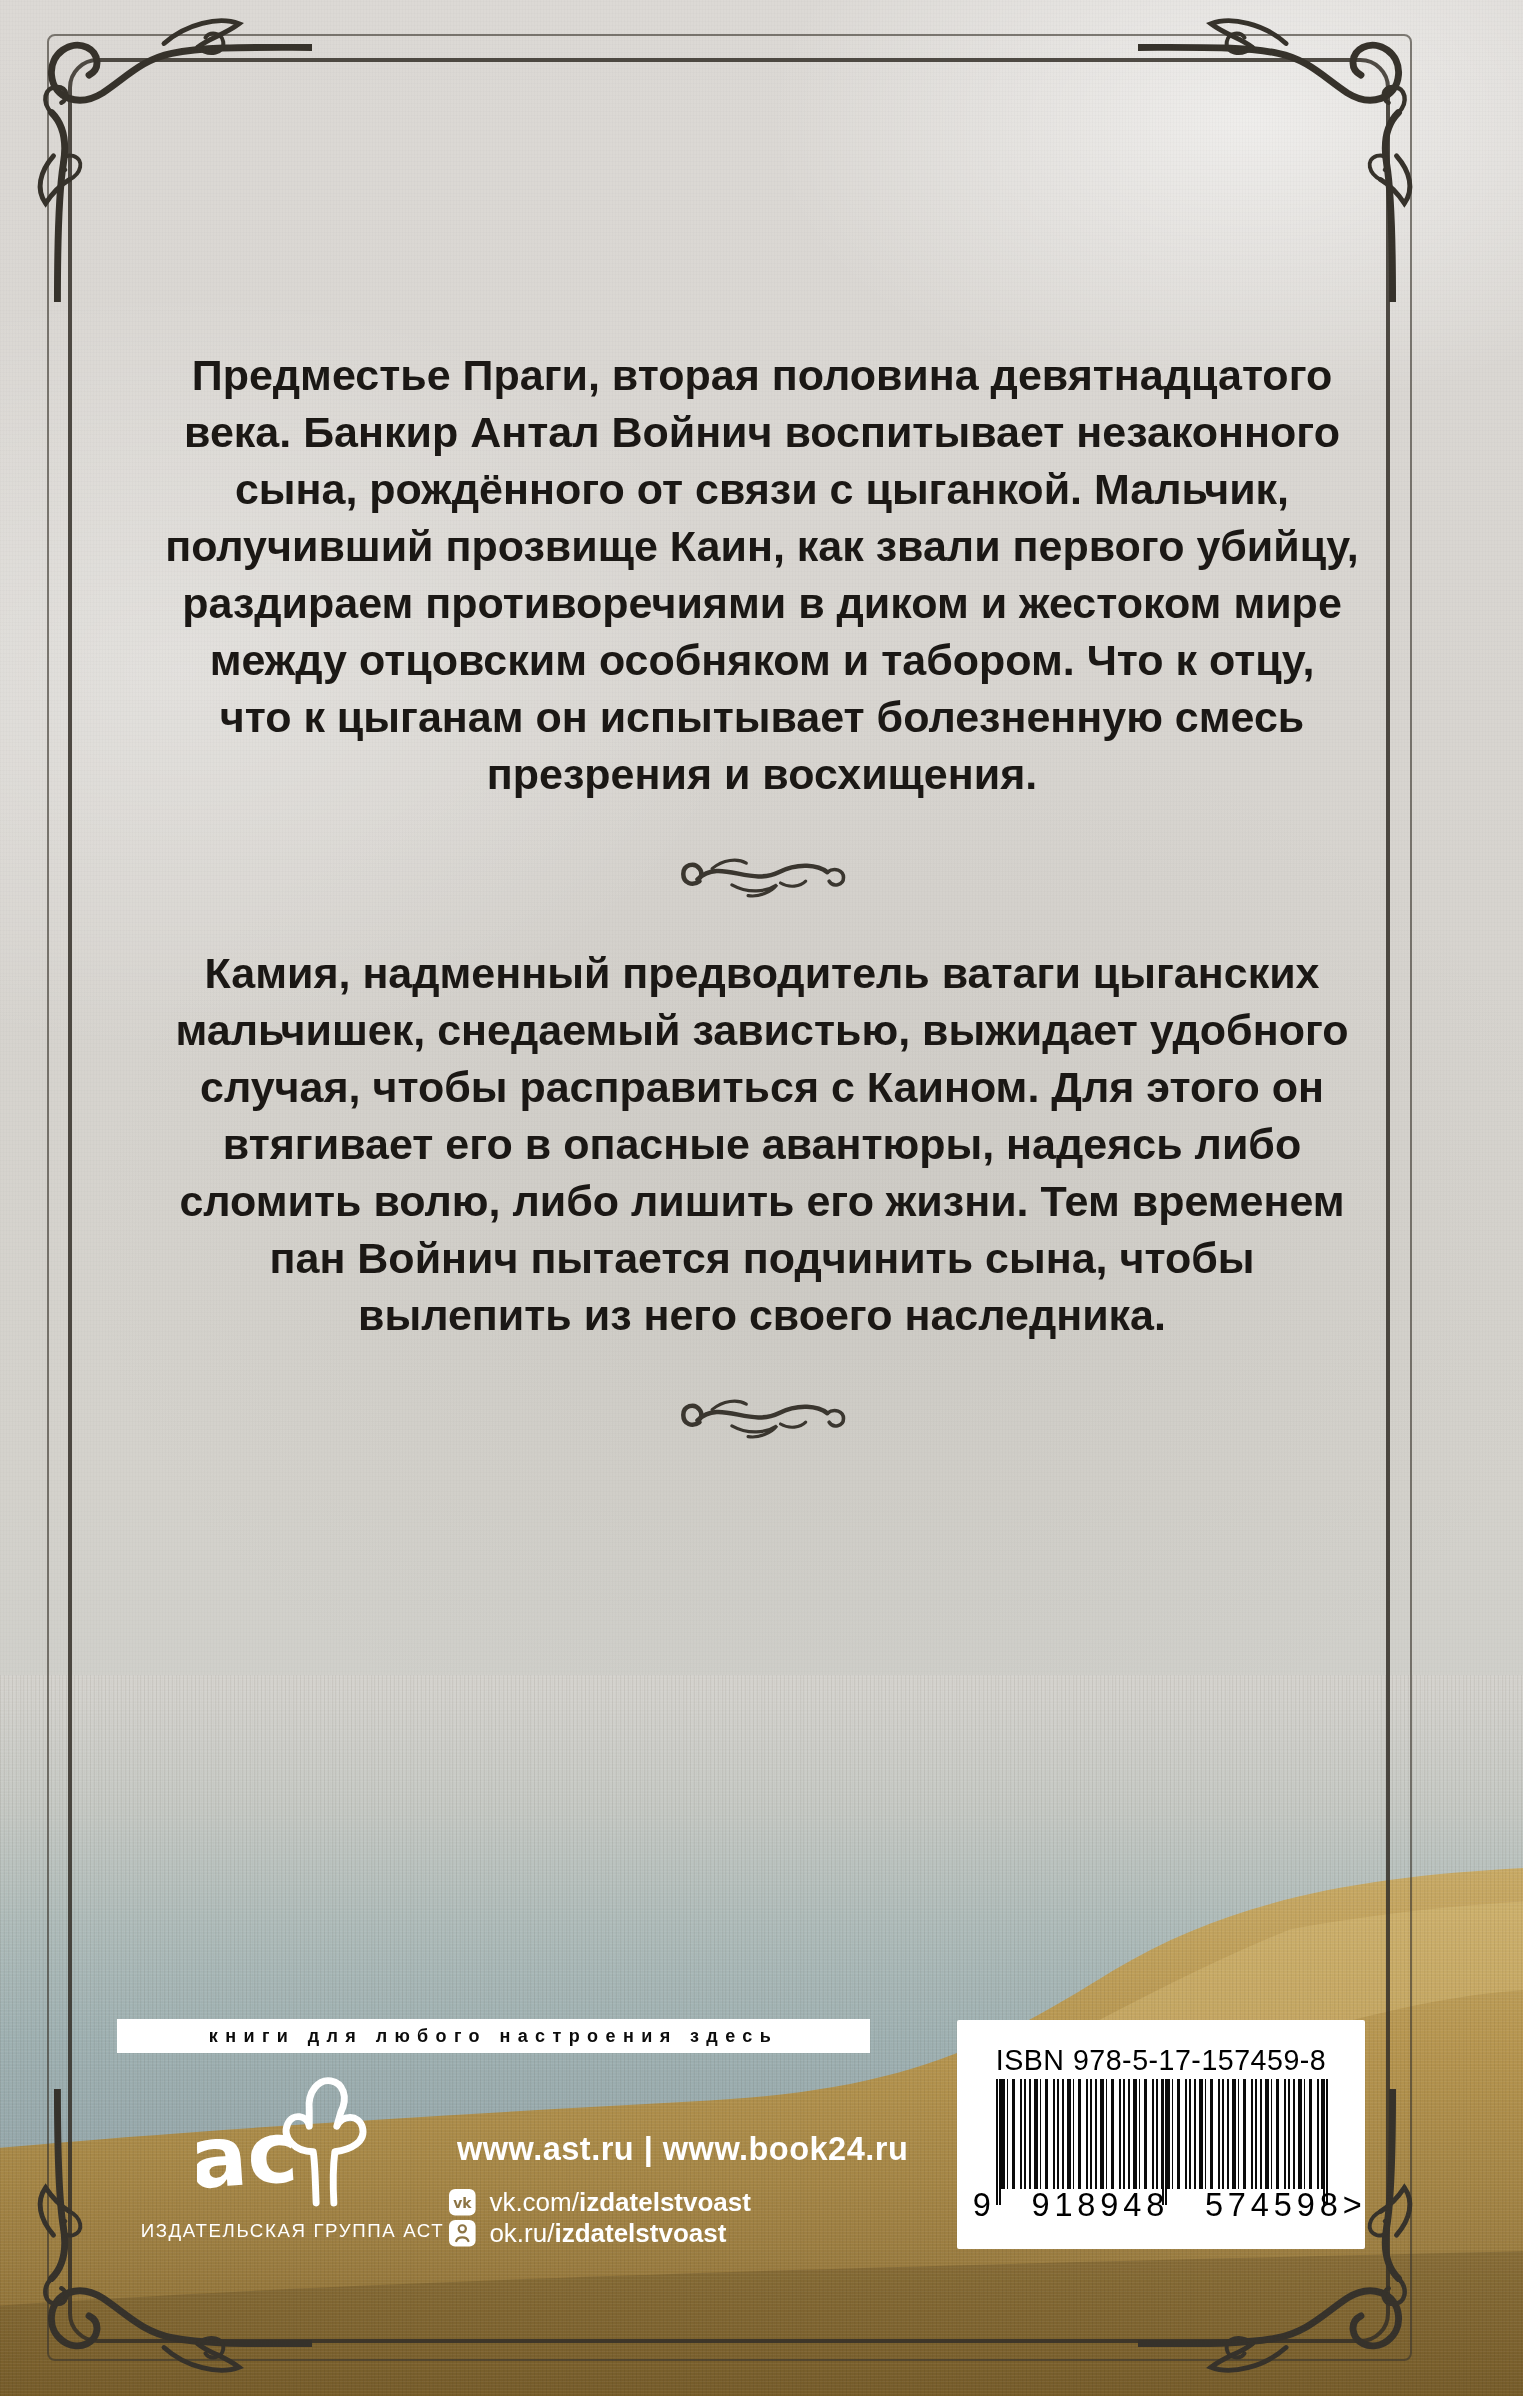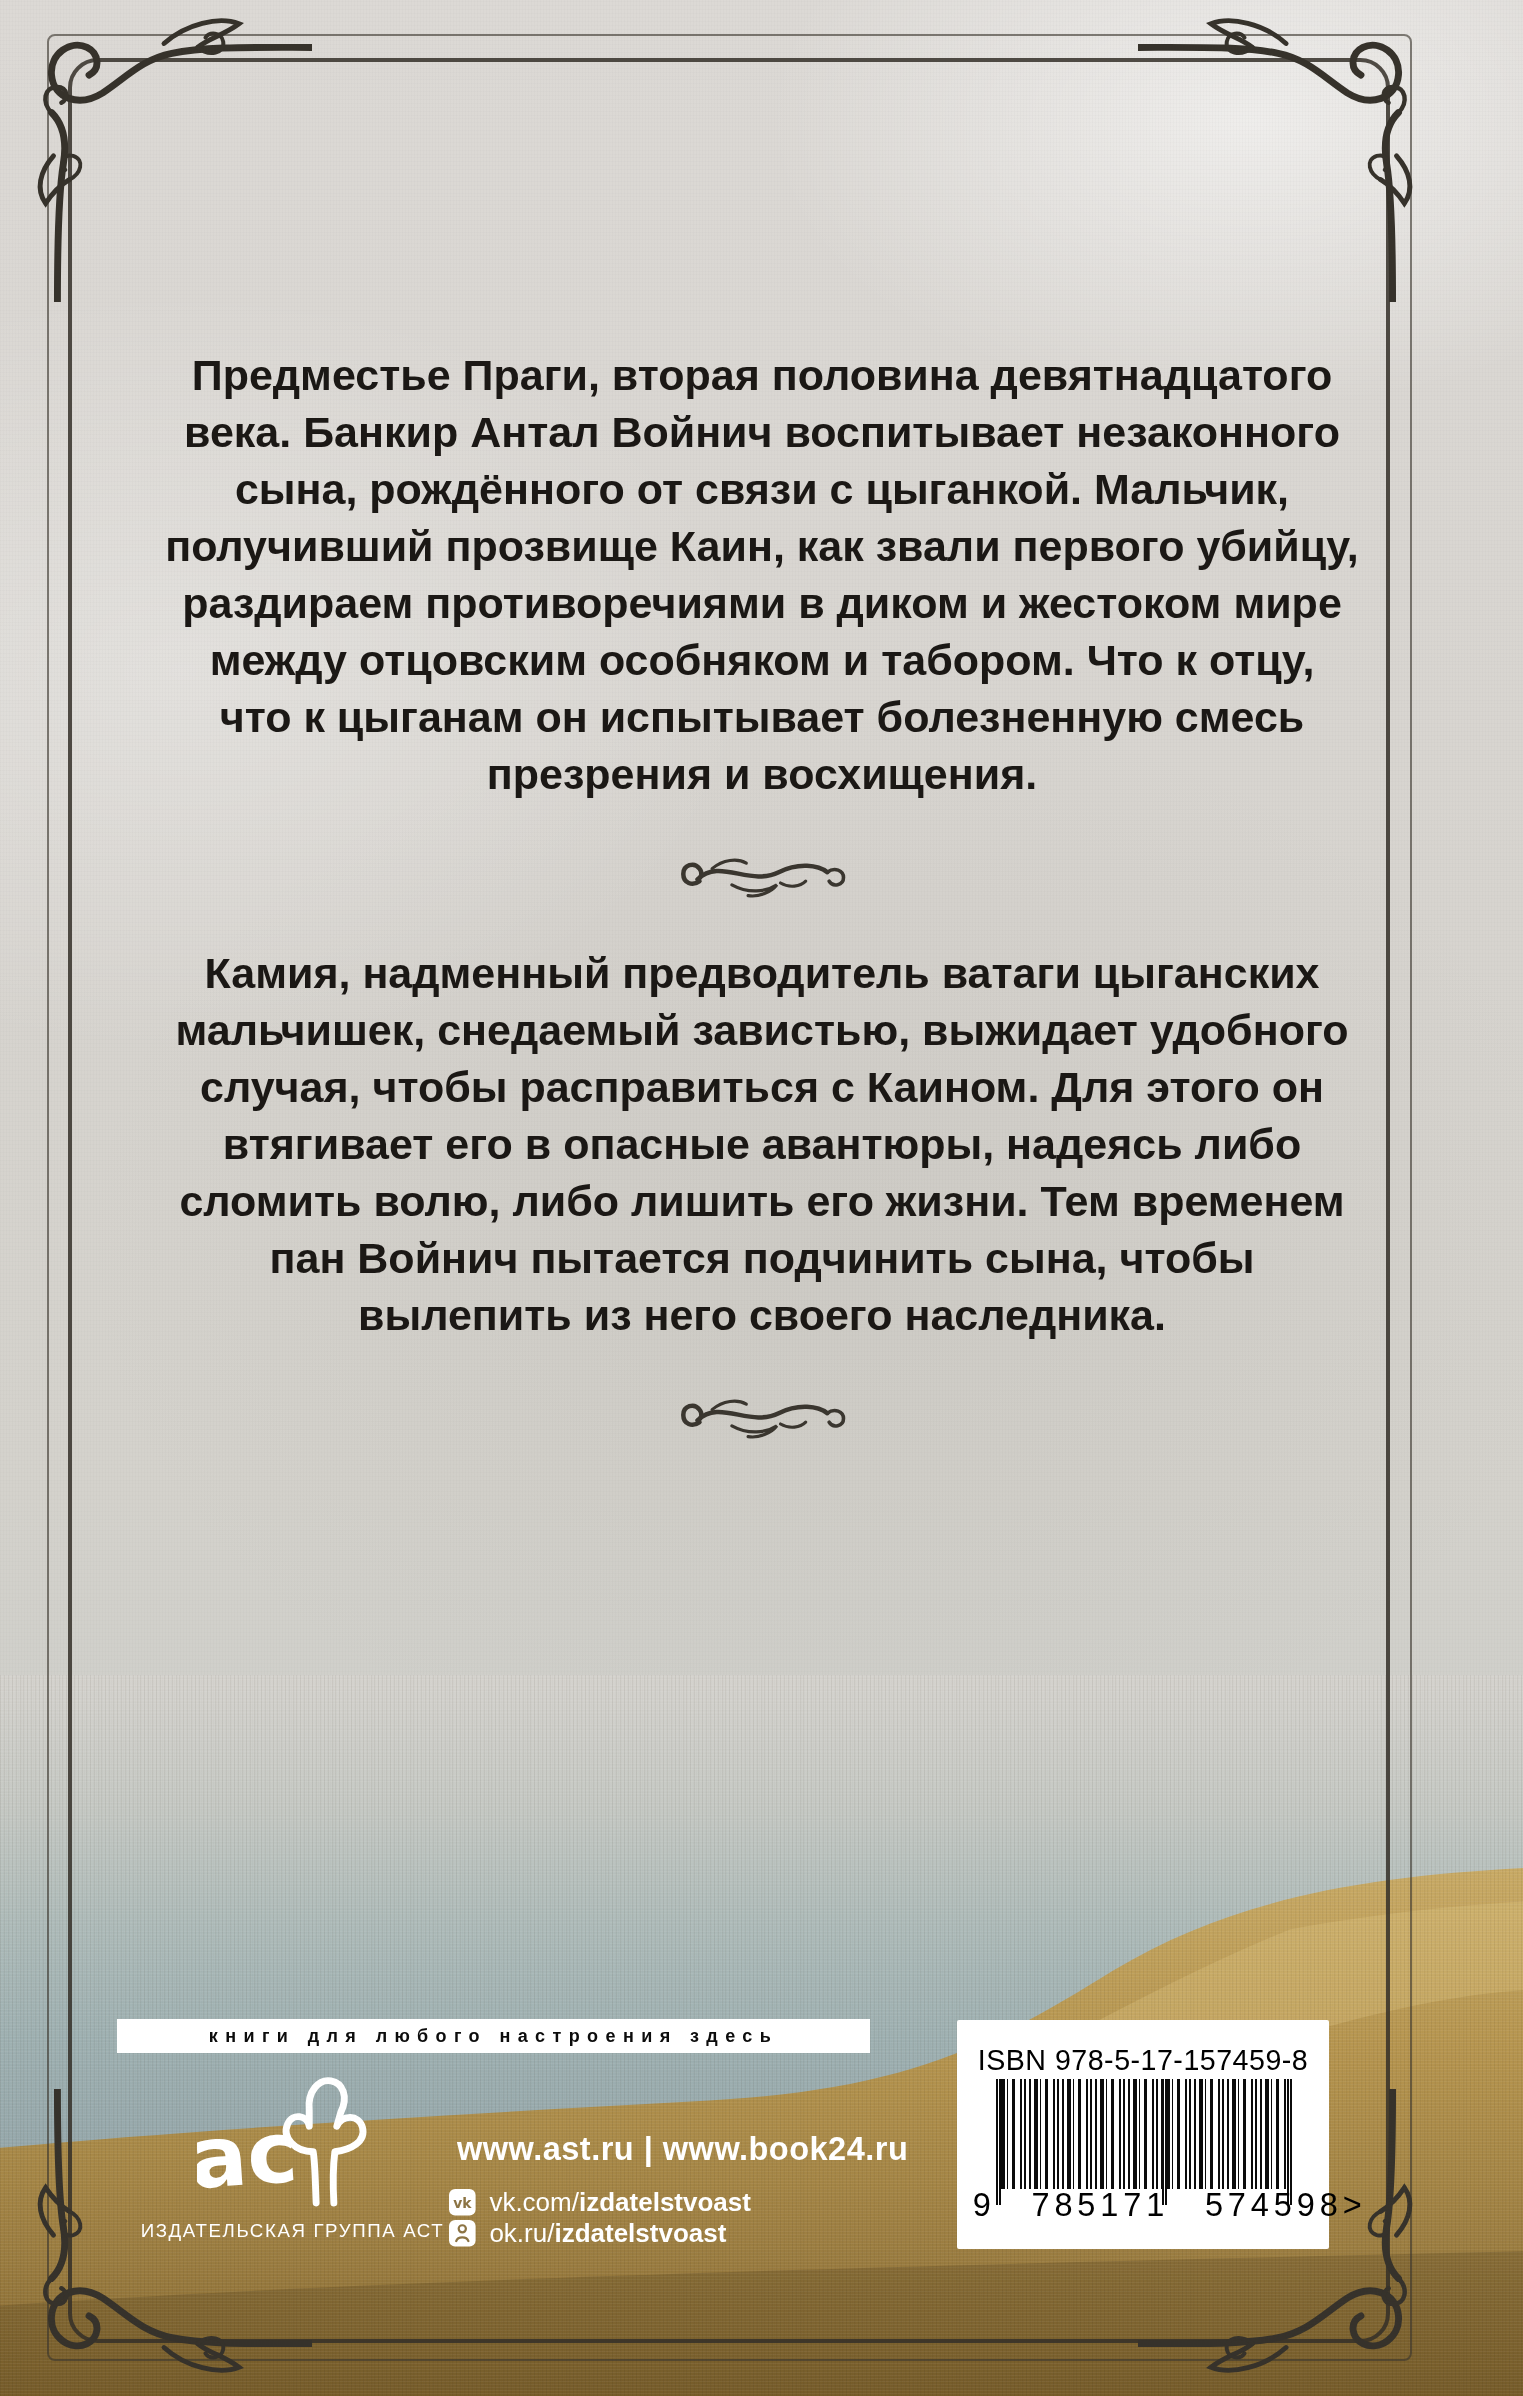--- a/index.html
+++ b/index.html
@@ -69,21 +69,21 @@
   }
   .social-row{position:absolute;left:449px;display:flex;align-items:center;color:#fff;}
   .social-row.vk{top:2187px;}
   .social-row.ok{top:2218px;}
   .social-icon{width:26.6px;height:26.6px;margin-right:13.8px;flex:0 0 auto;}
   .social-text{font-size:26px;font-weight:400;white-space:nowrap;}
   .social-text b{font-weight:700;}
   
   .barcode{
     position:absolute;left:957px;top:2020px;width:372px;height:229px;
-    background:#ffffff;border-radius:2px;
+    background:#ffffff;border-radius:2px;padding-left:36px;
   }
   .isbn{
     position:absolute;left:0;right:0;top:23.6px;text-align:center;
     color:#000;font-size:28.6px;letter-spacing:0.5px;white-space:nowrap;
   }
   .bars{
     position:absolute;left:39px;right:37px;top:59px;height:110px;
     background:repeating-linear-gradient(90deg,
       #0b0b0b 0 2px,#fff 2px 4.9px,#0b0b0b 4.9px 8.9px,#fff 8.9px 10.8px,
       #0b0b0b 10.8px 11.8px,#fff 11.8px 15.8px,#0b0b0b 15.8px 18.7px,#fff 18.7px 23.6px,
@@ -232,19 +232,19 @@
     <span class="social-text"><span>ok.ru/</span><b>izdatelstvoast</b></span>
   </div>
 
   <div class="barcode">
     <div class="isbn">ISBN 978-5-17-157459-8</div>
     <div class="bars"></div>
     <div class="guard g-left"></div>
     <div class="guard g-mid"></div>
     <div class="guard g-right"></div>
     <div class="digits">
-      <span class="num">9 785171 574598</span>
+      <span class="num">9 918948 574598</span>
       <span class="gt">&gt;</span>
     </div>
   </div>
 
 </div>
 
 
 </body></html>

